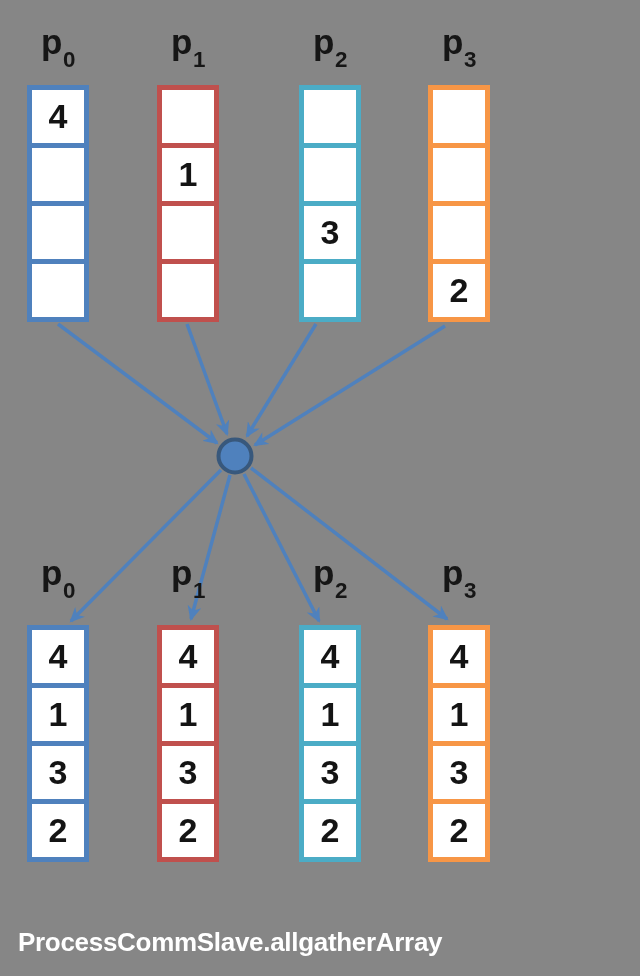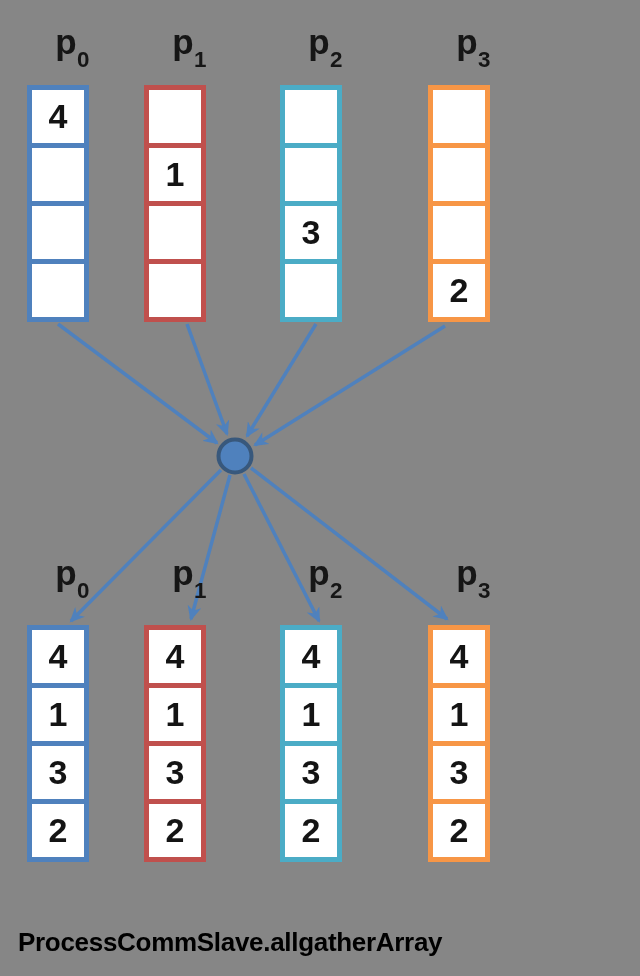--- a/index.html
+++ b/index.html
@@ -9,21 +9,21 @@
     font-family:"Liberation Sans", sans-serif;
     position:relative;
     overflow:hidden;
   }
   .canvas{position:absolute;left:0;top:0;width:640px;height:976px;}
 
   
   .plabel{
     position:absolute;
     width:62px;
-    text-align:right;
+    text-align:center;
     font-size:35px;
     font-weight:600;
     color:#161616;
     line-height:40px;
   }
   .plabel sub{
     font-size:0.64em;
     position:relative;
     top:0.22em;
     left:0.02em;
@@ -38,22 +38,22 @@
     width:52px;
     padding:5px;
     display:flex;
     flex-direction:column;
     gap:5px;
     box-sizing:content-box;
   }
   .row-top .col{top:85px;}
   .row-bottom .col{top:625px;}
   .x0{left:27px;}
-  .x1{left:144px;}
-  .x2{left:280px;}
+  .x1{left:157px;}
+  .x2{left:299px;}
   .x3{left:428px;}
   .cell{
     background:#ffffff;
     height:53px;
     line-height:53px;
     text-align:center;
     font-size:34px;
     font-weight:700;
     color:#141414;
   }
@@ -63,21 +63,21 @@
   .aline{stroke:#4f81bd;stroke-width:3.5;fill:none;}
   .gnode{fill:#4f81bd;stroke:#38587c;stroke-width:4;}
 
   
   .caption{
     position:absolute;
     left:18px;
     top:927px;
     font-size:26px;
     font-weight:600;
-    color:#000000;
+    color:#ffffff;
     letter-spacing:-0.3px;
     white-space:nowrap;
   }
 </style>
 </head>
 <body>
 
 <div class="canvas">
 
   <div class="row-top">

